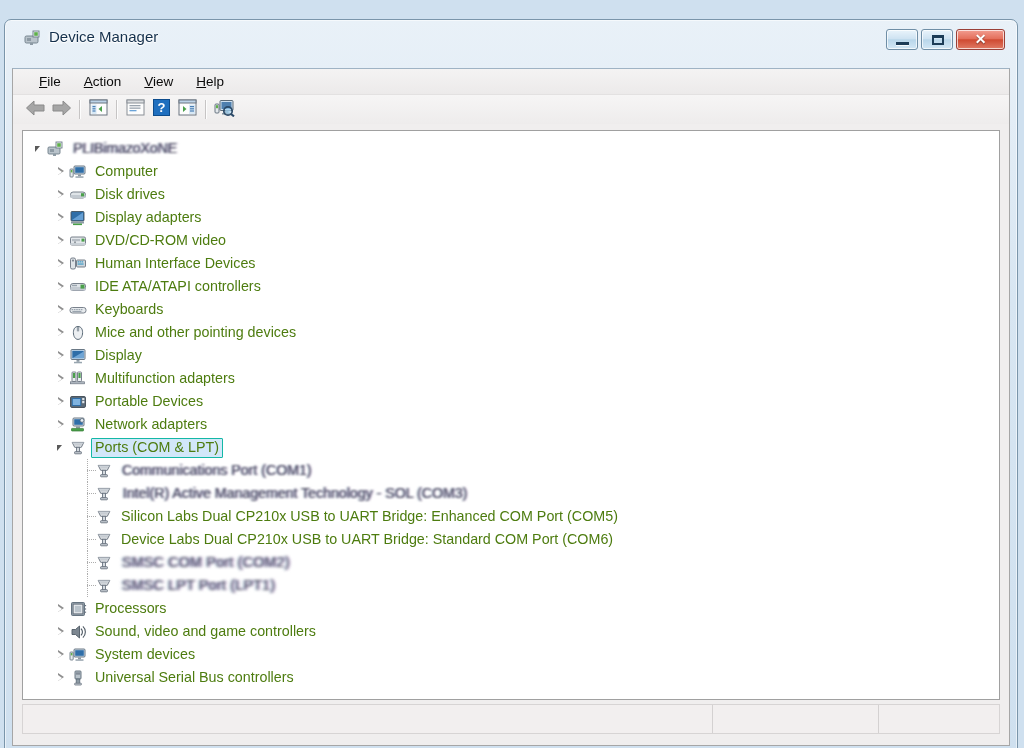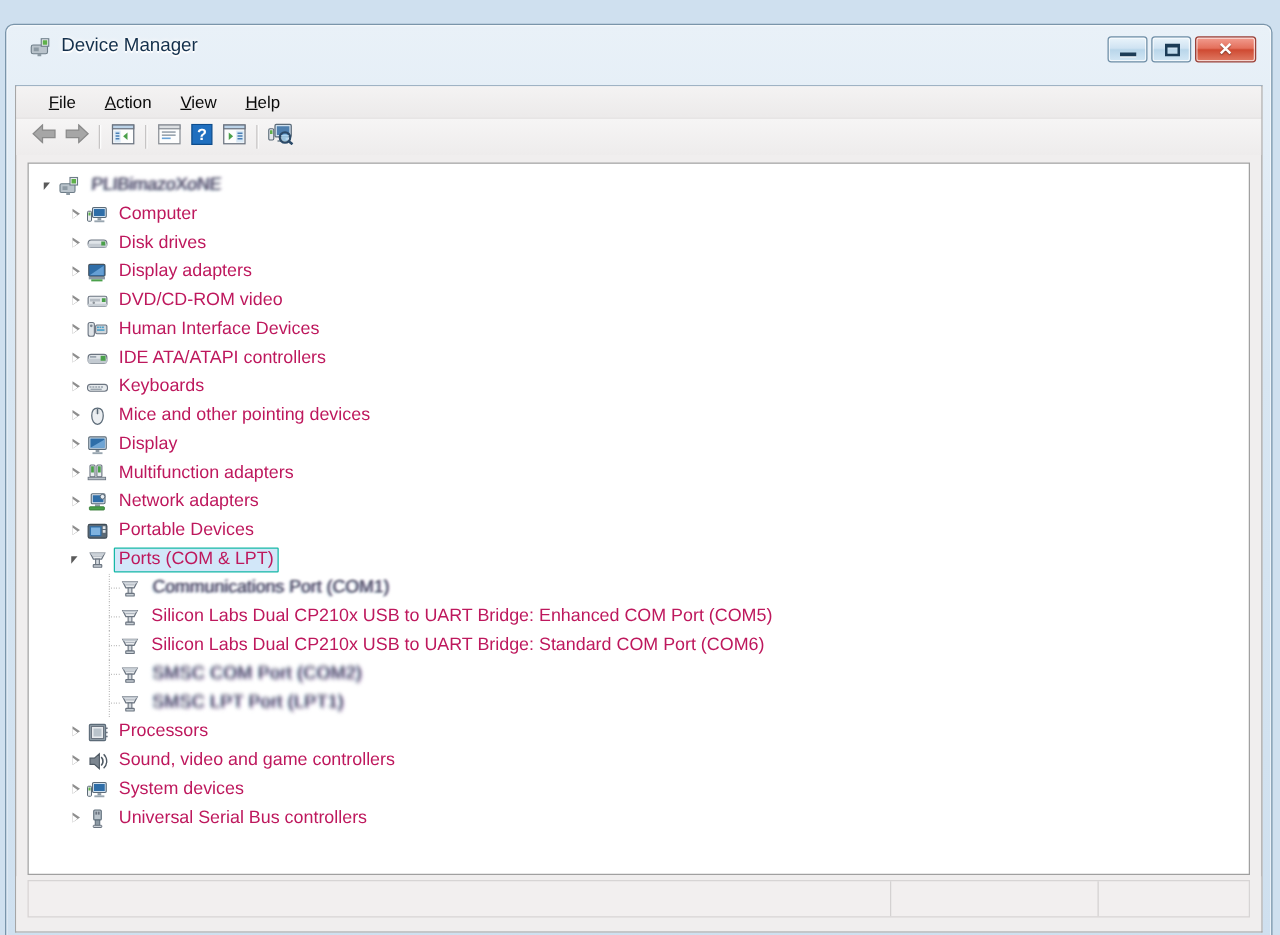--- a/index.html
+++ b/index.html
@@ -129,21 +129,21 @@
   }
   #tree-root-list { padding: 6px 0 0 0; }
 
   .node {
     position: relative;
     height: 23px;
     display: flex; align-items: center;
     white-space: nowrap;
   }
   .node-label {
-    font-size: 14.3px; color: #be185d;
+    font-size: 14.3px; color: #4d7c0f;
     padding: 1px 4px 2px 4px;
     line-height: 17px;
   }
   
   .blurred .node-label {
     color: #4a4a5e;
     filter: blur(0.85px);
     text-shadow: 1.1px 0 0 rgba(150,120,170,0.55),
                 -1.1px 0.4px 0 rgba(120,150,180,0.5),
                  0 1px 0 rgba(255,255,255,0.6);
@@ -492,39 +492,39 @@
                 <rect x="3.9" y="3" width="2.2" height="5" fill="#4aa04a"></rect>
                 <rect x="8.5" y="2" width="4" height="9.5" rx="0.8" fill="#eaeef1" stroke="#6b7480" stroke-width="0.9"></rect>
                 <rect x="9.4" y="3" width="2.2" height="5" fill="#4aa04a"></rect>
                 <rect x="1.5" y="11.8" width="14" height="2" fill="#b8c0c8" stroke="#6b7480" stroke-width="0.7"></rect>
               </svg></span>
             <span class="node-label">Multifunction adapters</span>
           </div>
           <div class="node depth1">
             <span class="expander collapsed"></span>
             <span class="ico"><svg width="18" height="18" viewBox="0 0 18 18">
+                <rect x="1.5" y="3.5" width="15" height="11" rx="1.4" fill="#5b6a77" stroke="#3f4b55" stroke-width="0.9"></rect>
+                <rect x="2.8" y="5" width="9.4" height="8" fill="#2f6ea8"></rect>
+                <rect x="3.8" y="6" width="7.4" height="6" fill="#7fb3e0"></rect>
+                <rect x="13.2" y="5" width="2.2" height="2.2" fill="#dfe4e8"></rect>
+                <rect x="13.2" y="8" width="2.2" height="2.2" fill="#dfe4e8"></rect>
+              </svg></span>
+            <span class="node-label">Portable Devices</span>
+          </div>
+          <div class="node depth1">
+            <span class="expander collapsed"></span>
+            <span class="ico"><svg width="18" height="18" viewBox="0 0 18 18">
                 <rect x="4" y="2" width="11" height="8" rx="1" fill="#dfe6ec" stroke="#5b6a77" stroke-width="0.9"></rect>
                 <rect x="5.2" y="3.2" width="8.6" height="5.6" fill="#2f6ea8"></rect>
                 <circle cx="13" cy="4.4" r="1.9" fill="#e8eef4" stroke="#5b6a77" stroke-width="0.8"></circle>
                 <rect x="7" y="10.4" width="4" height="2" fill="#8d9aa4"></rect>
                 <rect x="2.5" y="12.4" width="12" height="2.6" rx="0.6" fill="#4aa04a" stroke="#357a35" stroke-width="0.7"></rect>
               </svg></span>
             <span class="node-label">Network adapters</span>
           </div>
-          <div class="node depth1">
-            <span class="expander collapsed"></span>
-            <span class="ico"><svg width="18" height="18" viewBox="0 0 18 18">
-                <rect x="1.5" y="3.5" width="15" height="11" rx="1.4" fill="#5b6a77" stroke="#3f4b55" stroke-width="0.9"></rect>
-                <rect x="2.8" y="5" width="9.4" height="8" fill="#2f6ea8"></rect>
-                <rect x="3.8" y="6" width="7.4" height="6" fill="#7fb3e0"></rect>
-                <rect x="13.2" y="5" width="2.2" height="2.2" fill="#dfe4e8"></rect>
-                <rect x="13.2" y="8" width="2.2" height="2.2" fill="#dfe4e8"></rect>
-              </svg></span>
-            <span class="node-label">Portable Devices</span>
-          </div>
           <div class="node depth1 selected">
             <span class="expander expanded"></span>
             <span class="ico"><svg width="18" height="18" viewBox="0 0 18 18">
                 <path d="M3.2 3.4 L14.8 3.4 L12.3 8.3 L5.7 8.3 Z" fill="#e8ebee" stroke="#6b7480" stroke-width="0.95"></path>
                 <path d="M3.2 3.4 L14.8 3.4 L14.1 4.8 L3.9 4.8 Z" fill="#c3cad1"></path>
                 <rect x="7.5" y="8.3" width="3" height="4.6" fill="#d6dbe0" stroke="#6b7480" stroke-width="0.9"></rect>
                 <rect x="5.6" y="12.7" width="6.8" height="2.1" rx="0.5" fill="#c7ced4" stroke="#6b7480" stroke-width="0.9"></rect>
                 <line x1="5.2" y1="5.9" x2="12.8" y2="5.9" stroke="#9aa4ae" stroke-width="0.7"></line>
               </svg></span>
             <span class="node-label">Ports (COM &amp; LPT)</span>
@@ -536,20 +536,34 @@
             </span>
             <span class="ico"><svg width="18" height="18" viewBox="0 0 18 18">
                 <path d="M3.2 3.4 L14.8 3.4 L12.3 8.3 L5.7 8.3 Z" fill="#e8ebee" stroke="#6b7480" stroke-width="0.95"></path>
                 <path d="M3.2 3.4 L14.8 3.4 L14.1 4.8 L3.9 4.8 Z" fill="#c3cad1"></path>
                 <rect x="7.5" y="8.3" width="3" height="4.6" fill="#d6dbe0" stroke="#6b7480" stroke-width="0.9"></rect>
                 <rect x="5.6" y="12.7" width="6.8" height="2.1" rx="0.5" fill="#c7ced4" stroke="#6b7480" stroke-width="0.9"></rect>
                 <line x1="5.2" y1="5.9" x2="12.8" y2="5.9" stroke="#9aa4ae" stroke-width="0.7"></line>
               </svg></span>
             <span class="node-label">Communications Port (COM1)</span>
           </div>
+          <div class="node depth2 blurred">
+            <span class="expander leaf">
+              <span class="dots-v"></span>
+              <span class="dots-h"></span>
+            </span>
+            <span class="ico"><svg width="18" height="18" viewBox="0 0 18 18">
+                <path d="M3.2 3.4 L14.8 3.4 L12.3 8.3 L5.7 8.3 Z" fill="#e8ebee" stroke="#6b7480" stroke-width="0.95"></path>
+                <path d="M3.2 3.4 L14.8 3.4 L14.1 4.8 L3.9 4.8 Z" fill="#c3cad1"></path>
+                <rect x="7.5" y="8.3" width="3" height="4.6" fill="#d6dbe0" stroke="#6b7480" stroke-width="0.9"></rect>
+                <rect x="5.6" y="12.7" width="6.8" height="2.1" rx="0.5" fill="#c7ced4" stroke="#6b7480" stroke-width="0.9"></rect>
+                <line x1="5.2" y1="5.9" x2="12.8" y2="5.9" stroke="#9aa4ae" stroke-width="0.7"></line>
+              </svg></span>
+            <span class="node-label">Intel(R) Active Management Technology - SOL (COM3)</span>
+          </div>
           <div class="node depth2">
             <span class="expander leaf">
               <span class="dots-v"></span>
               <span class="dots-h"></span>
             </span>
             <span class="ico"><svg width="18" height="18" viewBox="0 0 18 18">
                 <path d="M3.2 3.4 L14.8 3.4 L12.3 8.3 L5.7 8.3 Z" fill="#e8ebee" stroke="#6b7480" stroke-width="0.95"></path>
                 <path d="M3.2 3.4 L14.8 3.4 L14.1 4.8 L3.9 4.8 Z" fill="#c3cad1"></path>
                 <rect x="7.5" y="8.3" width="3" height="4.6" fill="#d6dbe0" stroke="#6b7480" stroke-width="0.9"></rect>
                 <rect x="5.6" y="12.7" width="6.8" height="2.1" rx="0.5" fill="#c7ced4" stroke="#6b7480" stroke-width="0.9"></rect>
@@ -562,21 +576,21 @@
               <span class="dots-v"></span>
               <span class="dots-h"></span>
             </span>
             <span class="ico"><svg width="18" height="18" viewBox="0 0 18 18">
                 <path d="M3.2 3.4 L14.8 3.4 L12.3 8.3 L5.7 8.3 Z" fill="#e8ebee" stroke="#6b7480" stroke-width="0.95"></path>
                 <path d="M3.2 3.4 L14.8 3.4 L14.1 4.8 L3.9 4.8 Z" fill="#c3cad1"></path>
                 <rect x="7.5" y="8.3" width="3" height="4.6" fill="#d6dbe0" stroke="#6b7480" stroke-width="0.9"></rect>
                 <rect x="5.6" y="12.7" width="6.8" height="2.1" rx="0.5" fill="#c7ced4" stroke="#6b7480" stroke-width="0.9"></rect>
                 <line x1="5.2" y1="5.9" x2="12.8" y2="5.9" stroke="#9aa4ae" stroke-width="0.7"></line>
               </svg></span>
-            <span class="node-label">Silicon Labs Dual CP210x USB to UART Bridge: Standard COM Port (COM6)</span>
+            <span class="node-label">Device Labs Dual CP210x USB to UART Bridge: Standard COM Port (COM6)</span>
           </div>
           <div class="node depth2 blurred heavy">
             <span class="expander leaf">
               <span class="dots-v"></span>
               <span class="dots-h"></span>
             </span>
             <span class="ico"><svg width="18" height="18" viewBox="0 0 18 18">
                 <path d="M3.2 3.4 L14.8 3.4 L12.3 8.3 L5.7 8.3 Z" fill="#e8ebee" stroke="#6b7480" stroke-width="0.95"></path>
                 <path d="M3.2 3.4 L14.8 3.4 L14.1 4.8 L3.9 4.8 Z" fill="#c3cad1"></path>
                 <rect x="7.5" y="8.3" width="3" height="4.6" fill="#d6dbe0" stroke="#6b7480" stroke-width="0.9"></rect>

